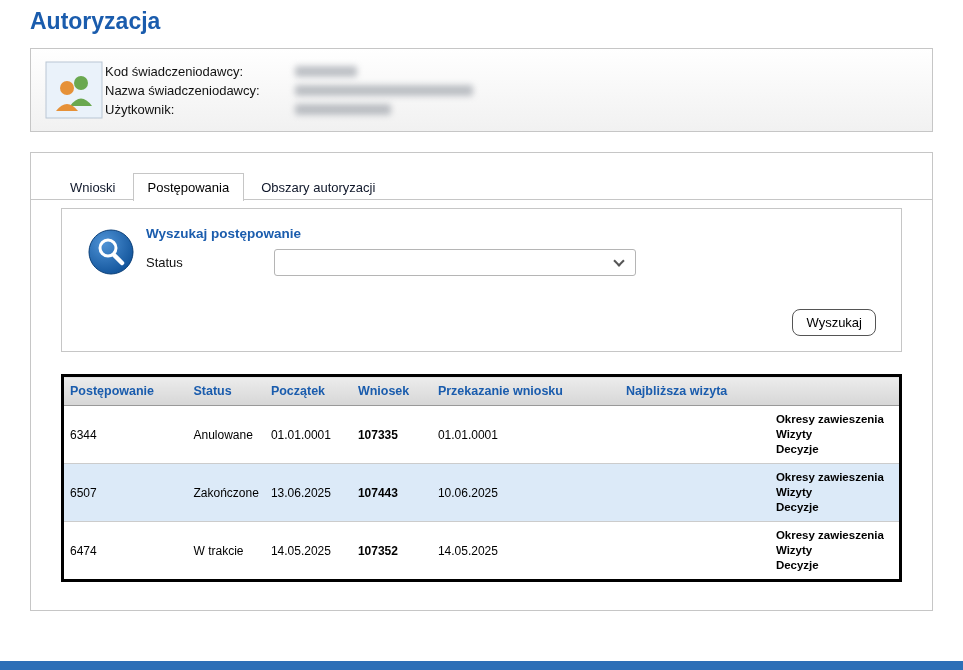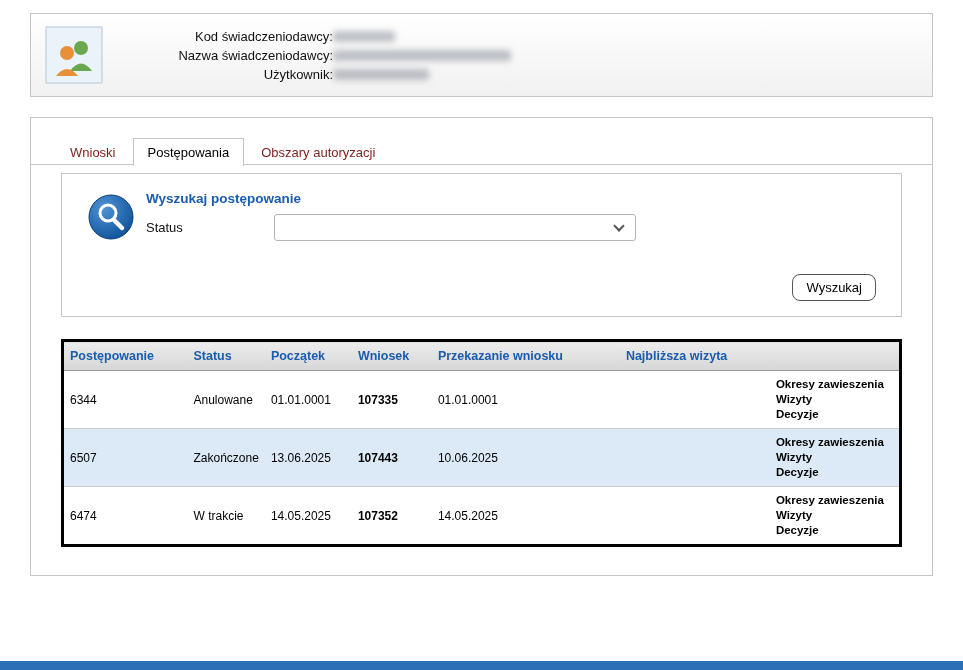--- a/index.html
+++ b/index.html
@@ -50,22 +50,20 @@
 
   
   .provider-panel {
     margin-top: 13px;
     height: 84px;
     border: 1px solid #c6c6c6;
     background: linear-gradient(#ffffff, #f1f1f1);
     display: flex;
     align-items: center;
     padding: 0 12px;
-    gap: 38px;
-    text-align: right;
   }
   .provider-icon {
     width: 62px; height: 62px;
     display: flex; align-items: center; justify-content: center;
   }
   .provider-rows { flex: 1; }
   .provider-row { display: flex; align-items: center; height: 19px; }
   .provider-label { width: 190px; font-size: 13px; color: #111; }
   .redacted {
     height: 11px;
@@ -97,21 +95,21 @@
     position: absolute;
     left: 0; right: 0; bottom: 0;
     height: 1px;
     background: #c6c6c6;
   }
   .tab {
     position: relative;
     z-index: 1;
     padding: 6px 14px 5px;
     font-size: 13px;
-    color: #7f1d1d;
+    color: #0f172a;
     cursor: pointer;
     border: 1px solid transparent;
     border-bottom: none;
   }
   .tab.active {
     background: #fff;
     color: #000;
     border-color: #c6c6c6;
     margin-bottom: -1px;
     padding-bottom: 6px;
@@ -217,20 +215,21 @@
     width: 100%;
     height: 9px;
     background: #2d6fb7;
   }
 </style>
 </head>
 <body>
 
 <div class="page">
 
+  <h1 class="page-title">Autoryzacja</h1>
 
 
   <div class="provider-panel">
     <div class="provider-icon">
       <svg width="58" height="58" viewBox="0 0 58 58">
         <rect x="1" y="1" width="56" height="56" fill="#eaf2fa" stroke="#b9c6d4"></rect>
         <circle cx="36" cy="22" r="7" fill="#6aa84f"></circle>
         <path d="M25 45 q11 -15 22 0 z" fill="#6aa84f"></path>
         <circle cx="22" cy="27" r="7" fill="#e69138"></circle>
         <path d="M11 50 q11 -14 22 0 z" fill="#e69138"></path>

